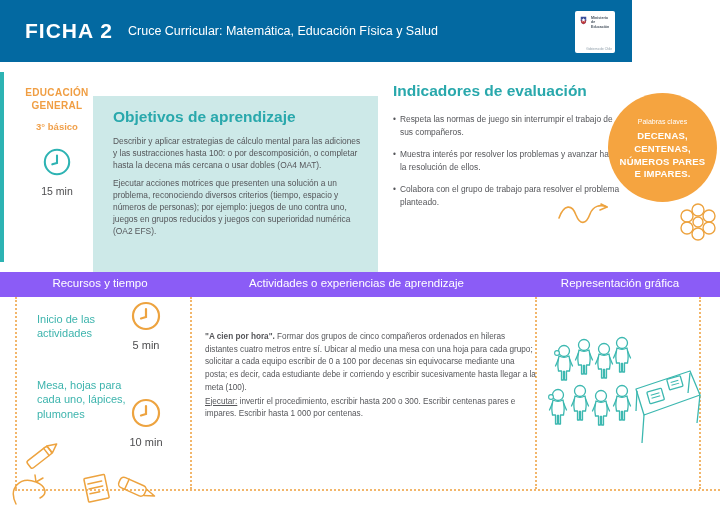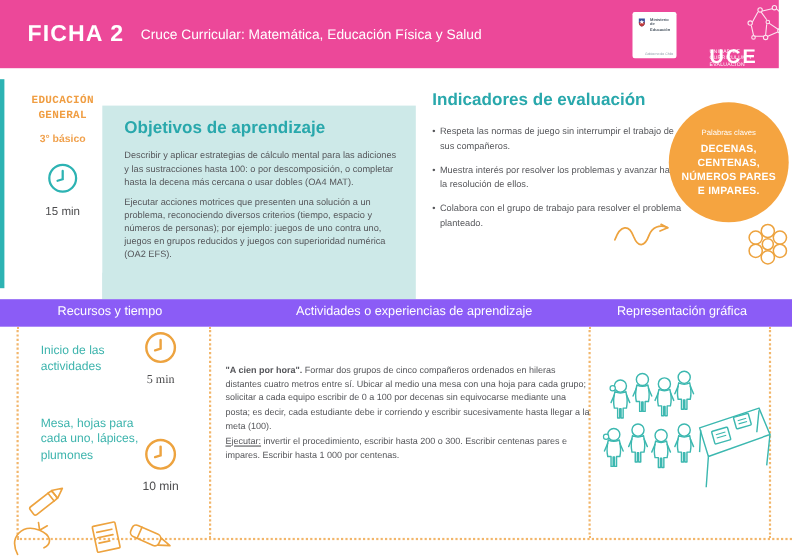--- a/index.html
+++ b/index.html
@@ -1,39 +1,39 @@
 <!DOCTYPE html>
 <html><head>
 <meta charset="utf-8">
 <style>
   html,body{margin:0;padding:0;background:#fff;}
   .page{position:relative;width:720px;height:509px;background:#fff;overflow:hidden;
         font-family:"Liberation Sans",sans-serif;}
 
   
-  .topbar{position:absolute;left:0;top:0;width:708px;height:62px;background:#ec4899;}
+  .topbar{position:absolute;left:0;top:0;width:632px;height:62px;background:#0369a1;}
   .ficha{position:absolute;left:25px;top:19px;font-size:21px;font-weight:bold;color:#fff;letter-spacing:1px;}
   .subtitle{position:absolute;left:128px;top:24px;font-size:12.5px;color:#fff;font-weight:500;}
 
   .minlogo{position:absolute;left:575px;top:11px;width:40px;height:42px;background:#fff;border-radius:2px;
            overflow:hidden;}
   .minlogo .crest{position:absolute;left:3px;top:4px;width:11px;height:11px;}
   .minlogo .mname{position:absolute;left:16px;top:5px;width:22px;font-size:3.6px;line-height:1.25;color:#46525e;font-weight:bold;}
   .minlogo .mfoot{position:absolute;left:3px;bottom:2px;width:34px;font-size:3.2px;color:#8a9aa6;text-align:right;}
 
   .uce-acronym{position:absolute;left:645px;top:41px;font-size:18px;font-weight:bold;color:#fff;letter-spacing:2px;}
   .uce-sub{position:absolute;left:645px;top:44px;width:58px;font-size:4.6px;line-height:1.35;color:#fff;
            text-transform:uppercase;letter-spacing:.3px;}
   .molecule{position:absolute;left:676px;top:4px;width:42px;height:38px;}
 
   
   .accent-left{position:absolute;left:0;top:72px;width:4px;height:190px;background:#2db3b3;}
 
   .meta{position:absolute;left:12px;top:86px;width:90px;text-align:center;}
-  .program{font-size:10px;font-weight:bold;color:#f09e43;line-height:1.3;letter-spacing:.3px;font-family:Liberation Mono, monospace;}
+  .program{font-size:10px;font-weight:bold;color:#f09e43;line-height:1.3;letter-spacing:.3px;}
   .grade{margin-top:9px;font-size:9.5px;font-weight:bold;color:#f0a04b;}
   .meta .clock{width:30px;height:30px;margin:15px auto 4px;}
   .duration{font-size:10.5px;color:#4d4d4f;}
 
   .obj-panel{position:absolute;left:93px;top:72px;width:285px;height:176px;background:#cde9e8;
              box-sizing:border-box;padding:12px 16px 0 20px;margin-top:24px;}
   .obj-tab{position:absolute;left:93px;top:248px;width:227px;height:24px;background:#cde9e8;}
   .sec-title{font-size:15.5px;font-weight:bold;color:#29a8ac;margin:0 0 9px;}
   .obj-panel p{margin:0 0 5px;font-size:8.4px;line-height:1.45;color:#55565a;}
 
@@ -47,36 +47,36 @@
   .badge-label{font-size:7px;color:#fff;margin-bottom:5px;}
   .badge-words{width:92px;margin:0 auto;font-size:9.5px;font-weight:bold;color:#fff;line-height:1.35;letter-spacing:.2px;}
 
   .squiggle{position:absolute;left:556px;top:192px;width:60px;height:36px;}
   .flower{position:absolute;left:676px;top:200px;width:44px;height:44px;}
 
   
   .band{position:absolute;left:0;top:272px;width:720px;height:25px;background:#8b5cf6;}
   .band span{position:absolute;top:5px;font-size:11.5px;color:#fff;font-weight:500;text-align:center;}
   .band .h1{left:10px;width:180px;}
-  .band .h2{left:204px;width:345px;}
+  .band .h2{left:184px;width:345px;}
   .band .h3{left:535px;width:170px;}
 
   
   .vdash{position:absolute;top:297px;height:192px;width:0;border-left:2px dotted #f2b66b;}
   .hdash{position:absolute;left:15px;top:489px;width:705px;height:0;border-top:2px dotted #f2b66b;}
 
   
   .res-label{position:absolute;font-size:11px;color:#3db4ad;line-height:1.3;font-weight:500;}
   .res1{left:37px;top:312px;width:92px;}
   .res2{left:37px;top:378px;width:92px;}
   .clockwrap{position:absolute;width:32px;height:32px;}
   .c1{left:130px;top:300px;}
   .c2{left:130px;top:397px;}
   .res-time{position:absolute;width:52px;text-align:center;font-size:11px;color:#4d4d4f;}
-  .t1{left:120px;top:339px;font-family:Liberation Serif, serif;}
+  .t1{left:120px;top:339px;}
   .t2{left:120px;top:436px;}
   .doodles{position:absolute;left:10px;top:436px;width:158px;height:70px;}
 
   
   .activity{position:absolute;left:205px;top:331px;width:334px;font-size:8.2px;line-height:1.55;color:#55565a;}
   .activity .act-title{font-weight:bold;}
   .activity .derivada{text-decoration:underline;}
   .activity .block2{margin-top:1px;}
 
   

